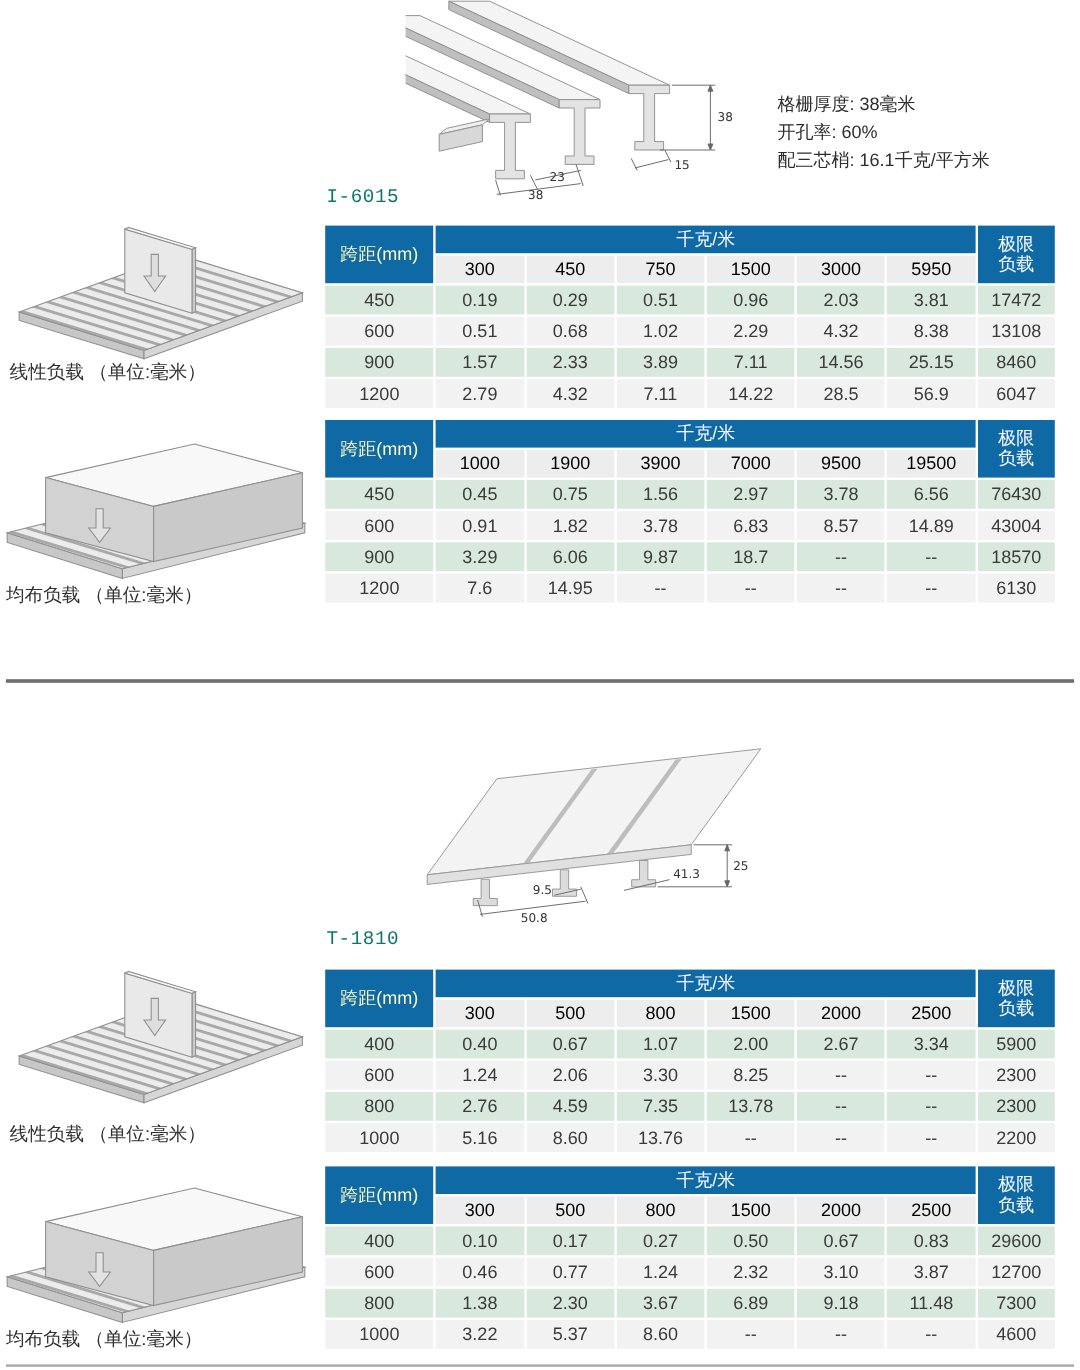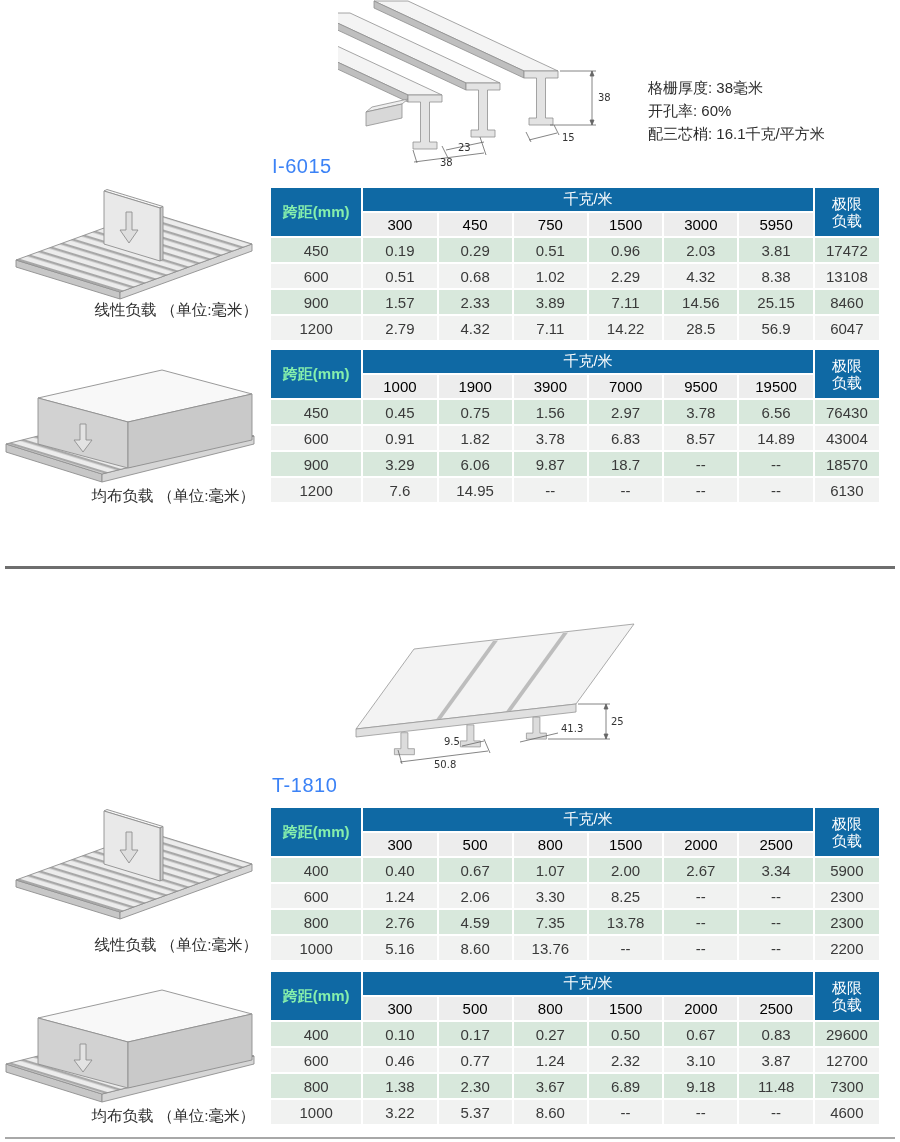--- a/index.html
+++ b/index.html
@@ -6,30 +6,30 @@
     --header-blue:#0f69a4;
     --row-green:#d8e8dc;
     --row-light:#f1f2f1;
     --subhead-bg:#ededed;
     --text-dark:#333333;
   }
   html,body{margin:0;padding:0;background:#ffffff;}
   body{font-family:"Liberation Sans","DejaVu Sans",sans-serif;color:var(--text-dark);}
   .page{position:relative;width:900px;height:1142px;background:#fff;overflow:hidden;}
 
-  .model-title{position:absolute;font-size:20px;color:#3b82f6;letter-spacing:0.5px;}
+  .model-title{position:absolute;font-size:16px;color:#0f766e;letter-spacing:0.5px;font-family:Liberation Mono, monospace;}
   .spec-block{position:absolute;font-size:15px;color:#2d2d2d;}
   .spec-line{line-height:23px;white-space:nowrap;}
 
   .illus{position:absolute;}
-  .illus-label{position:absolute;width:250px;text-align:right;font-size:15.5px;color:#2f2f2f;white-space:nowrap;}
+  .illus-label{position:absolute;width:250px;text-align:left;font-size:15.5px;color:#2f2f2f;white-space:nowrap;}
 
   .load-table{position:absolute;border-collapse:separate;border-spacing:2px;table-layout:fixed;width:612px;}
   .load-table th,.load-table td{text-align:center;font-weight:normal;padding:0;}
-  .load-table .col-span{background:var(--header-blue);color:#86efac;font-size:15px;font-weight:bold;}
+  .load-table .col-span{background:var(--header-blue);color:#fef9c3;font-size:15px;}
   .load-table .col-limit{background:var(--header-blue);color:#fff;font-size:15px;line-height:17px;padding:0 10px;}
   .load-table .col-load{background:var(--header-blue);color:#fff;font-size:15px;height:23px;margin-top:12px;}
   .load-table .sub-th{background:var(--subhead-bg);color:#000000;font-size:15px;height:23px;}
   .load-table tbody td{font-size:15px;color:#3a3a3a;height:24px;}
   .load-table .row-green td{background:var(--row-green);}
   .load-table .row-light td{background:var(--row-light);}
 
   .divider{position:absolute;left:5px;width:890px;}
   .divider-main{top:566px;height:3px;background:#6e6e6e;}
   .divider-bottom{top:1137px;height:2px;background:#a8a8a8;}

